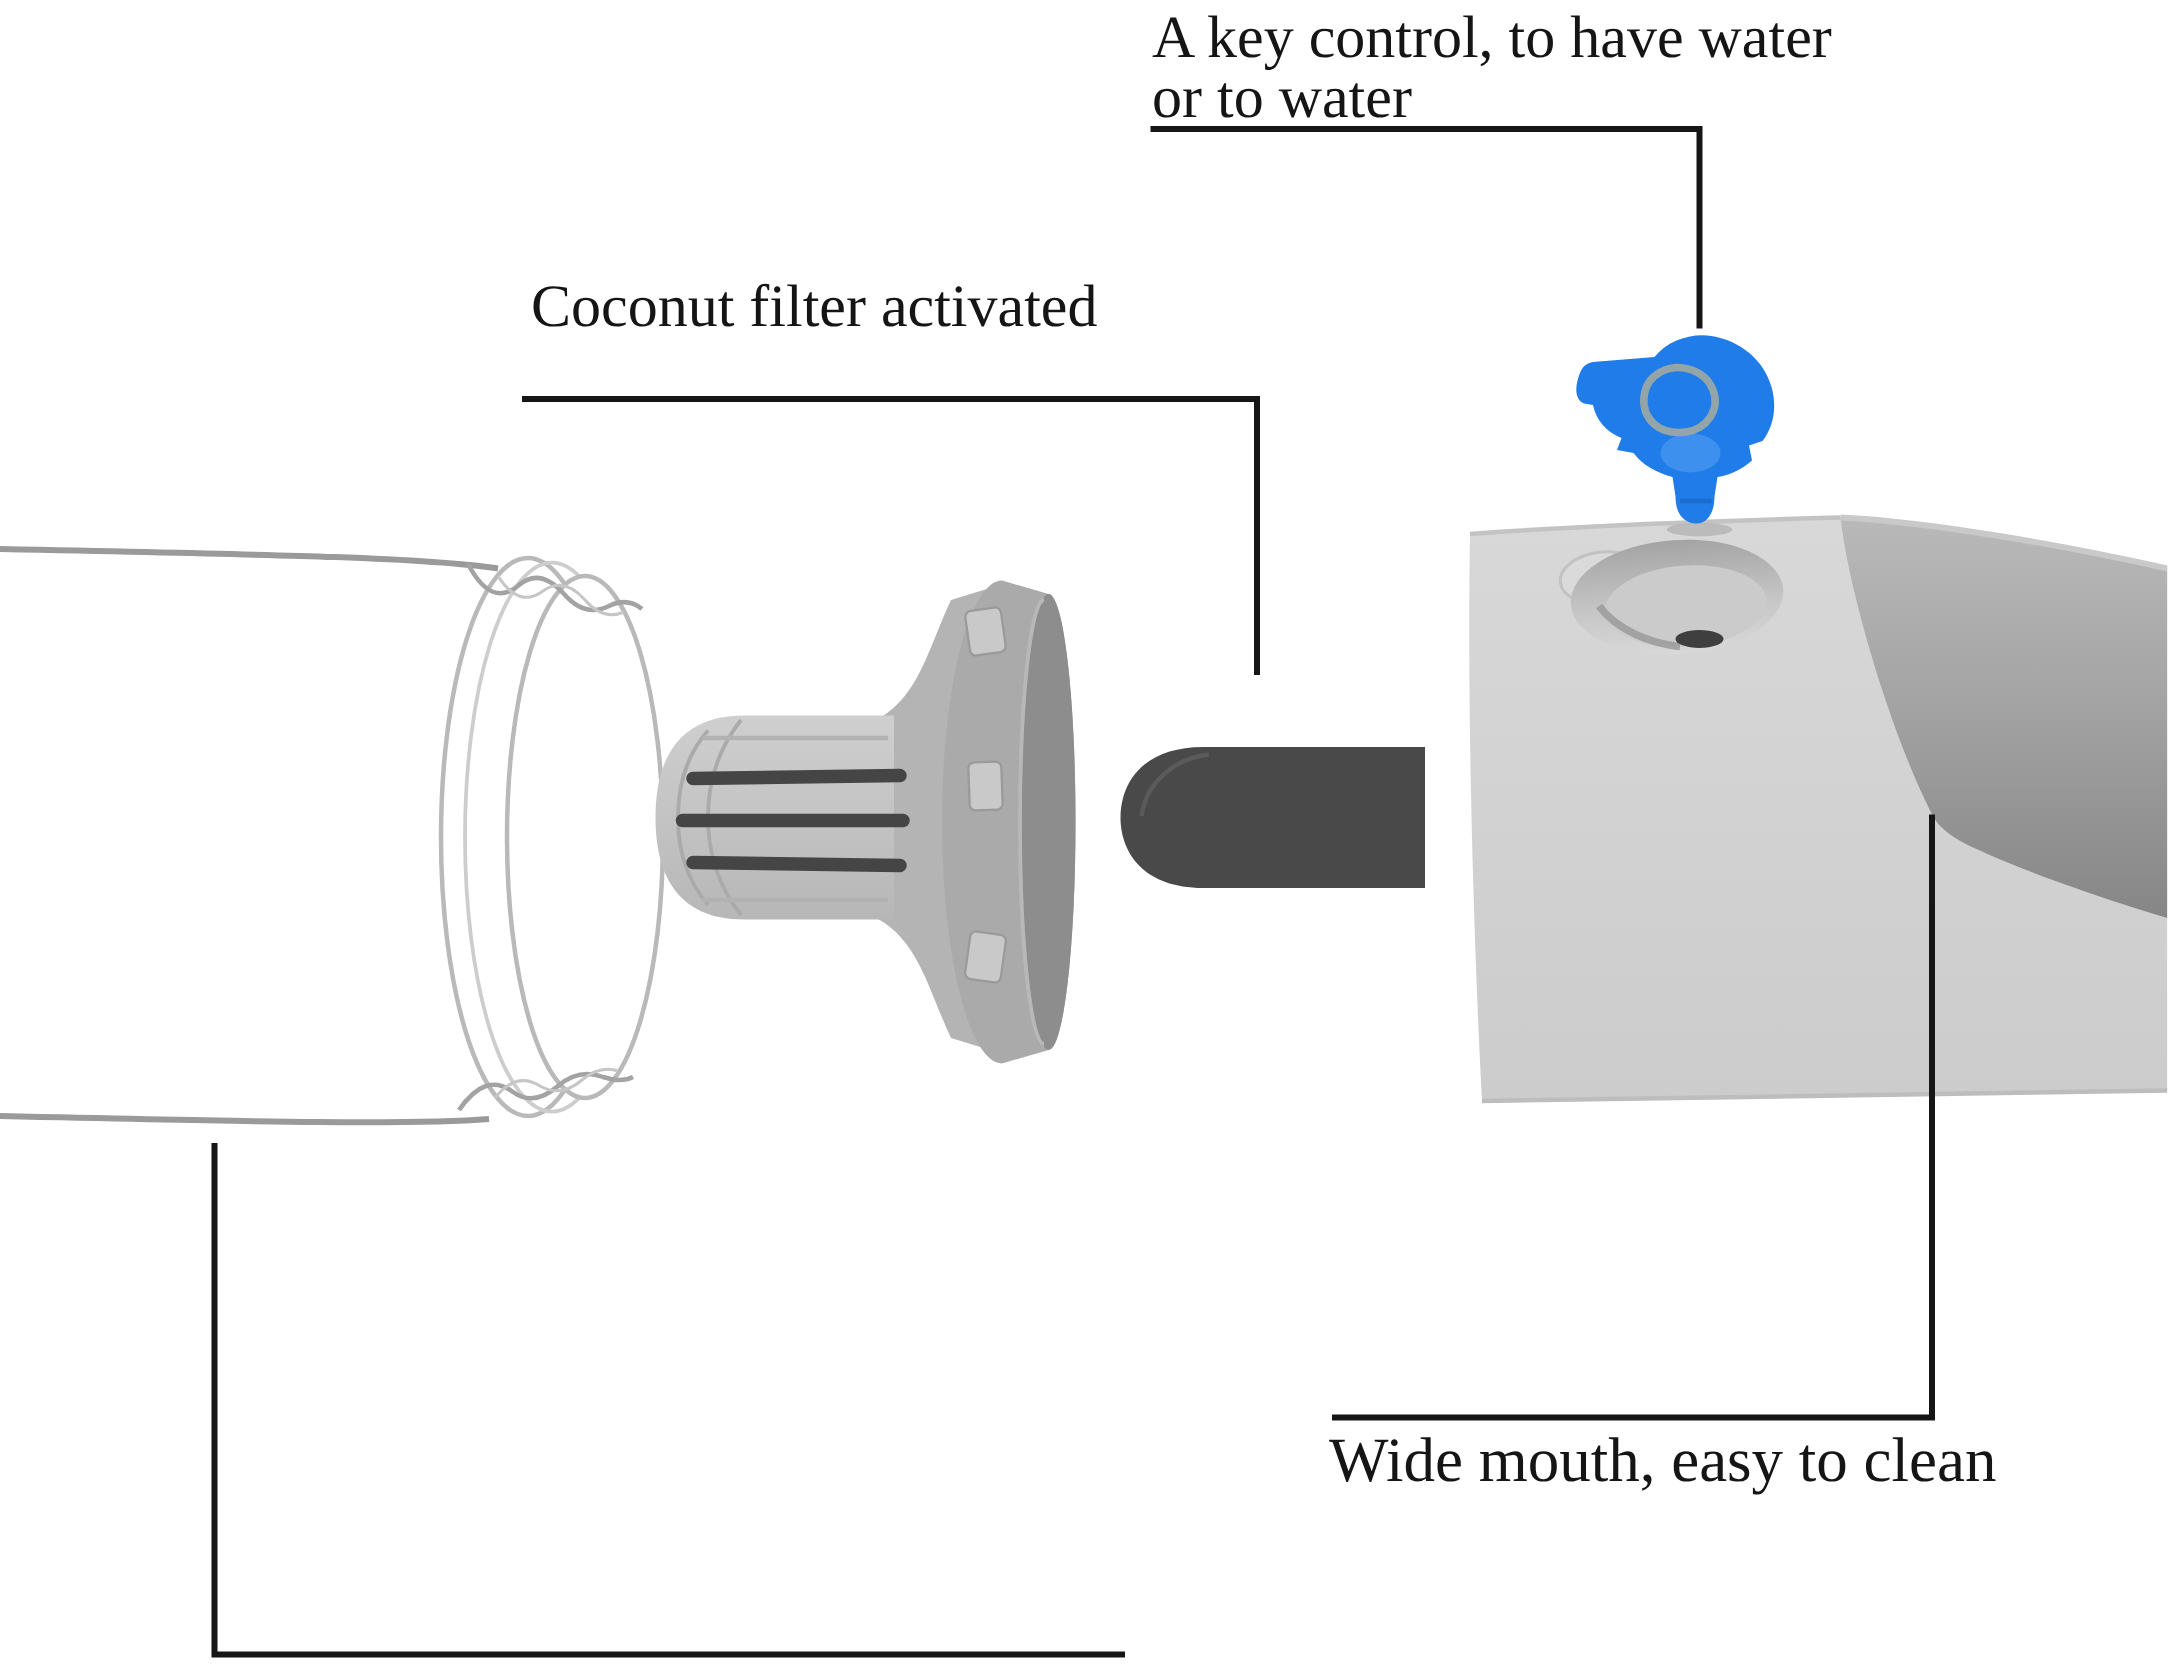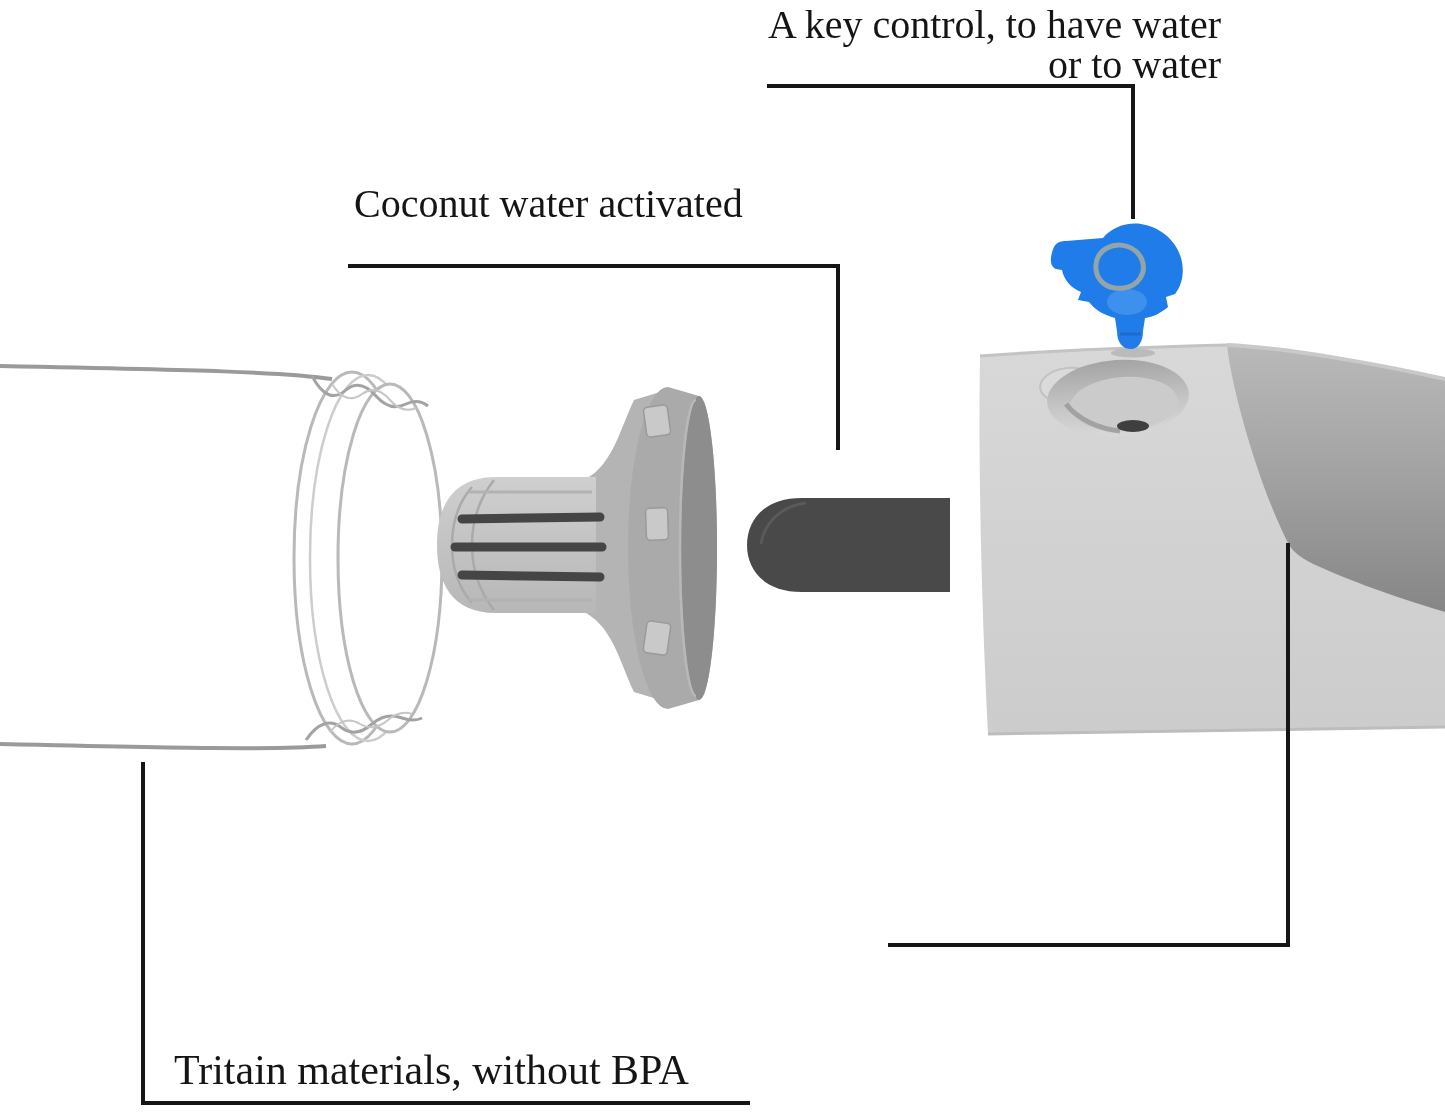--- a/index.html
+++ b/index.html
@@ -3,21 +3,20 @@
 <meta charset="utf-8">
 <style>
   html, body { margin: 0; padding: 0; background: #ffffff; }
   #stage {
     position: relative;
     width: 1445px;
     height: 1114px;
     background: #ffffff;
     overflow: hidden;
     font-family: "Liberation Serif", "DejaVu Serif", serif;
-    text-align: right;
   }
   #artwork { position: absolute; left: 0; top: 0; }
   .ann {
     position: absolute;
     color: #151515;
     white-space: nowrap;
     letter-spacing: 0px;
   }
   .ann-40 { font-size: 40px; line-height: 40px; }
   .ann-42 { font-size: 42px; line-height: 42px; }
@@ -131,21 +130,21 @@
       <path d="M143,762 V1103 H750"></path>
     </g>
   </svg>
 
   <div class="ann ann-40" style="left:768px; top:5px">
     <div>A key control, to have water</div>
     <div>or to water</div>
   </div>
 
   <div class="ann ann-40" style="left:354px; top:184px">
-    <div>Coconut water activated</div>
+    <div>Coconut filter activated</div>
   </div>
 
+  <div class="ann ann-42" style="left:886px; top:953px">
+    <span>Wide mouth, easy to clean</span>
+  </div>
 
-  <div class="ann ann-42" style="left:174px; top:1049px">
-    <span>Tritain materials, without BPA</span>
-  </div>
 
 </div>
 
 </body></html>

